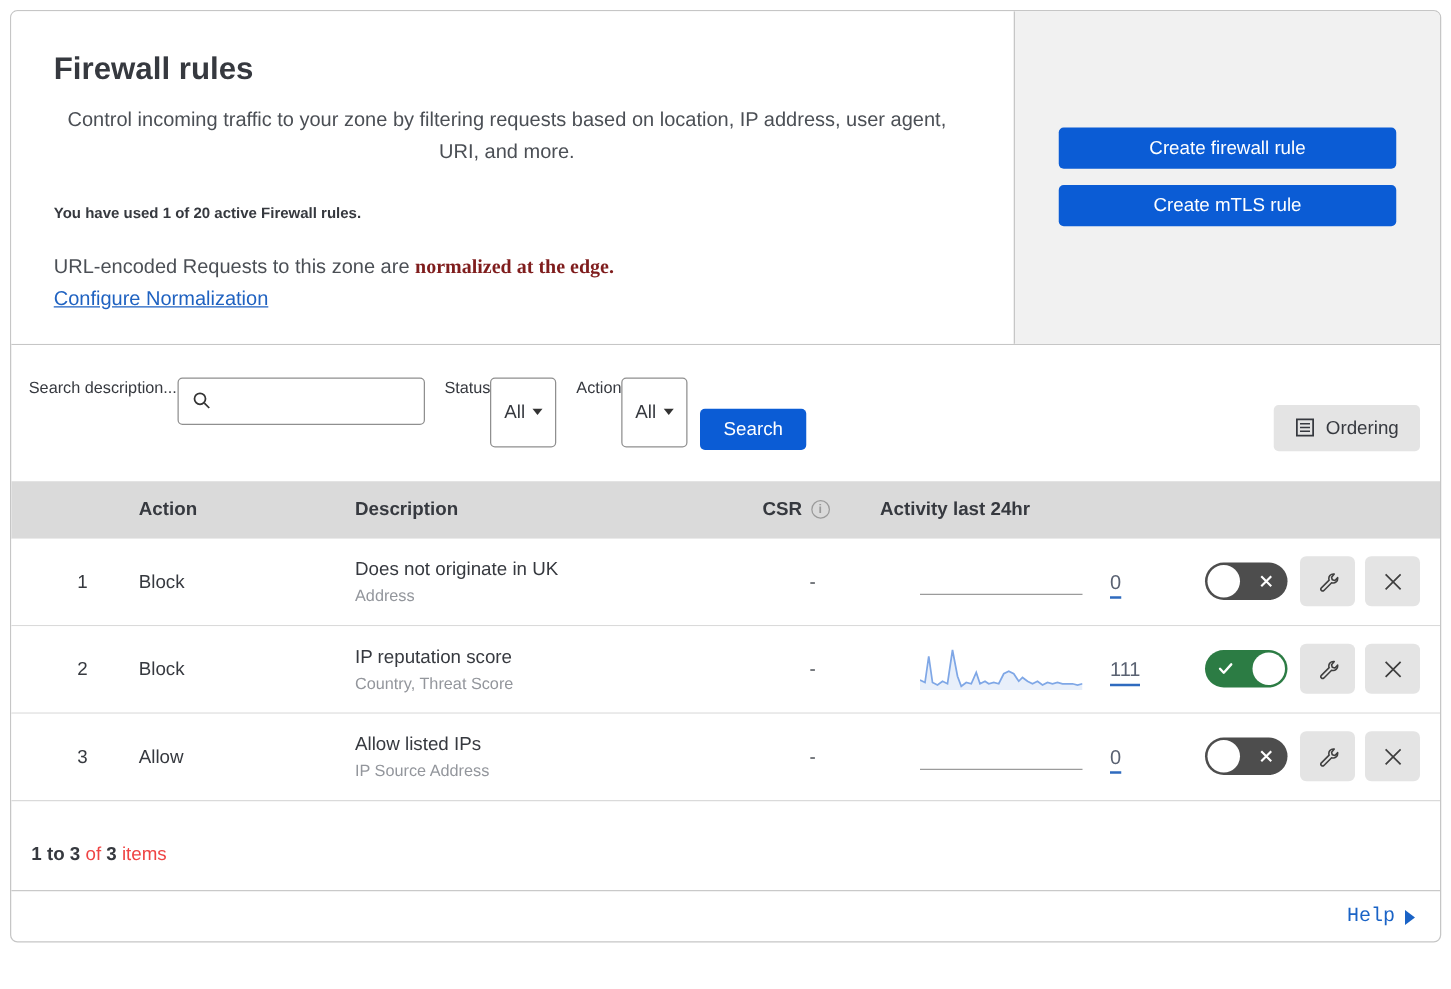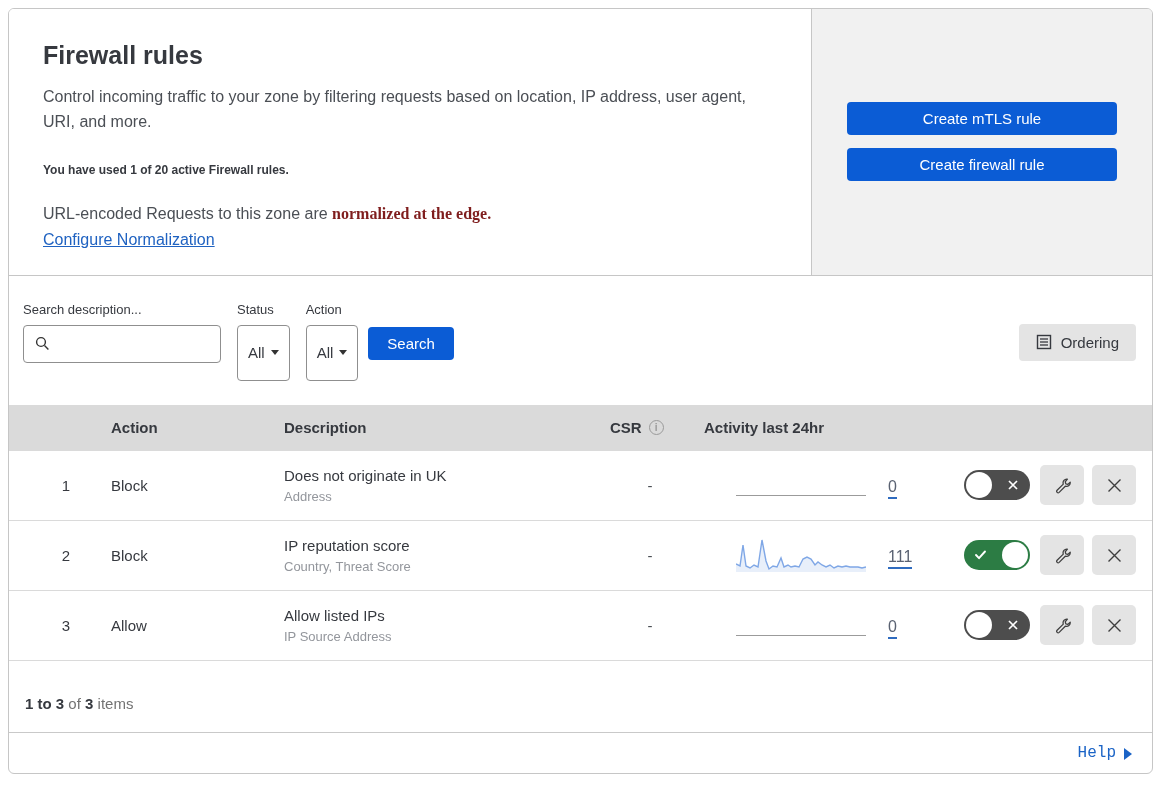--- a/index.html
+++ b/index.html
@@ -8,38 +8,38 @@
     font-family: "Liberation Sans", sans-serif; color: #36393f;
   }
   .card {
     width: 1145px; border: 1px solid #c6c6c6; border-radius: 6px;
     background: #fff; overflow: hidden;
   }
   
   .top { display: flex; border-bottom: 1px solid #c6c6c6; }
   .top-left { flex: 1; padding: 32px 40px 26px 34px; background: #fff; }
   .page-title { font-size: 25px; font-weight: 600; margin: 0 0 14px; color: #36393f; }
-  .desc { font-size: 16px; color: #4b4f55; line-height: 1.58; margin: 0 0 28px; max-width: 725px; }
+  .desc { font-size: 16px; color: #4b4f55; line-height: 1.58; margin: 0 0 28px; max-width: 725px; text-align: center; }
   .usage { font-size: 12px; font-weight: 700; color: #36393f; margin: 0 0 28px; }
   .norm { font-size: 16px; color: #4b4f55; margin: 0 0 8px; }
   .norm b { color: #7f1d1d; font-family: Liberation Serif, serif; }
   .cfg-link { font-size: 16px; color: #1f62c1; text-decoration: underline; cursor: pointer; }
   .top-right {
     width: 341px; background: #f1f1f1; border-left: 1px solid #c6c6c6;
     display: flex; flex-direction: column; justify-content: center; align-items: stretch;
     gap: 13px; padding: 0 35px;
   }
   .btn-primary {
     height: 33px; width: 100%; border: none; border-radius: 4px;
     background: #0b5cd5; color: #fff; font-size: 15px; cursor: pointer;
     font-family: "Liberation Sans", sans-serif;
   }
   
   .filterbar { display: flex; align-items: flex-start; padding: 26px 16px 24px 14px; }
-  .fgroup { display: flex; flex-direction: column; margin-right: 16px; }
+  .fgroup { display: flex; flex-direction: row; margin-right: 16px; }
   .flabel { font-size: 13px; color: #36393f; margin-bottom: 8px; }
   .search-wrap { position: relative; }
   .search-input {
     width: 198px; height: 38px; border: 1px solid #8f8f8f; border-radius: 4px;
     padding: 0 10px 0 36px; font-size: 15px; font-family: "Liberation Sans", sans-serif;
   }
   .mag { position: absolute; left: 12px; top: 11px; }
   .select {
     height: 56px; min-width: 45px; border: 1px solid #8f8f8f; border-radius: 4px;
     display: flex; align-items: center; gap: 6px; padding: 0 10px; font-size: 15px;
@@ -98,21 +98,21 @@
   .tog-glyph { position: absolute; top: 9px; }
   .toggle.off .tog-glyph { right: 11px; }
   .toggle.on  .tog-glyph { left: 10px; }
   .icon-btn {
     width: 44px; height: 40px; border: none; border-radius: 5px; background: #e4e4e4;
     display: flex; align-items: center; justify-content: center; cursor: pointer;
   }
   
   .tfooter { padding: 34px 16px 20px; font-size: 15px; }
   .tfooter .b { font-weight: 700; color: #36393f; }
-  .tfooter .g { color: #737373; text-align: right; }
+  .tfooter .g { color: #ef4444; text-align: right; }
   .helpbar { border-top: 1px solid #c9c9c9; height: 41px; display: flex;
     align-items: center; justify-content: flex-end; padding-right: 20px; font-family: Liberation Mono, monospace; }
   .help-link { display: flex; align-items: center; gap: 8px; color: #1a63c6;
     font-size: 16px; cursor: pointer; text-decoration: none; }
   .help-arrow { width: 0; height: 0; border-top: 6px solid transparent;
     border-bottom: 6px solid transparent; border-left: 8px solid #1a63c6; margin-top: 2px; }
 </style>
 </head>
 <body>
 
@@ -120,22 +120,22 @@
 
   <div class="top">
     <div class="top-left">
       <h1 class="page-title">Firewall rules</h1>
       <p class="desc">Control incoming traffic to your zone by filtering requests based on location, IP address, user agent, URI, and more.</p>
       <p class="usage">You have used 1 of 20 active Firewall rules.</p>
       <p class="norm"><span>URL-encoded Requests to this zone are </span><b>normalized at the edge.</b></p>
       <a class="cfg-link">Configure Normalization</a>
     </div>
     <div class="top-right">
+      <button class="btn-primary">Create firewall rule</button>
       <button class="btn-primary">Create mTLS rule</button>
-      <button class="btn-primary">Create firewall rule</button>
     </div>
   </div>
 
   <div class="filterbar">
     <div class="fgroup">
       <span class="flabel">Search description...</span>
       <div class="search-wrap">
         <svg class="mag" width="15" height="15" viewBox="0 0 15 15">
             <circle cx="6" cy="6" r="4.4" fill="none" stroke="#333" stroke-width="1.4"></circle>
             <line x1="9.5" y1="9.5" x2="13.4" y2="13.4" stroke="#333" stroke-width="1.4"></line>

